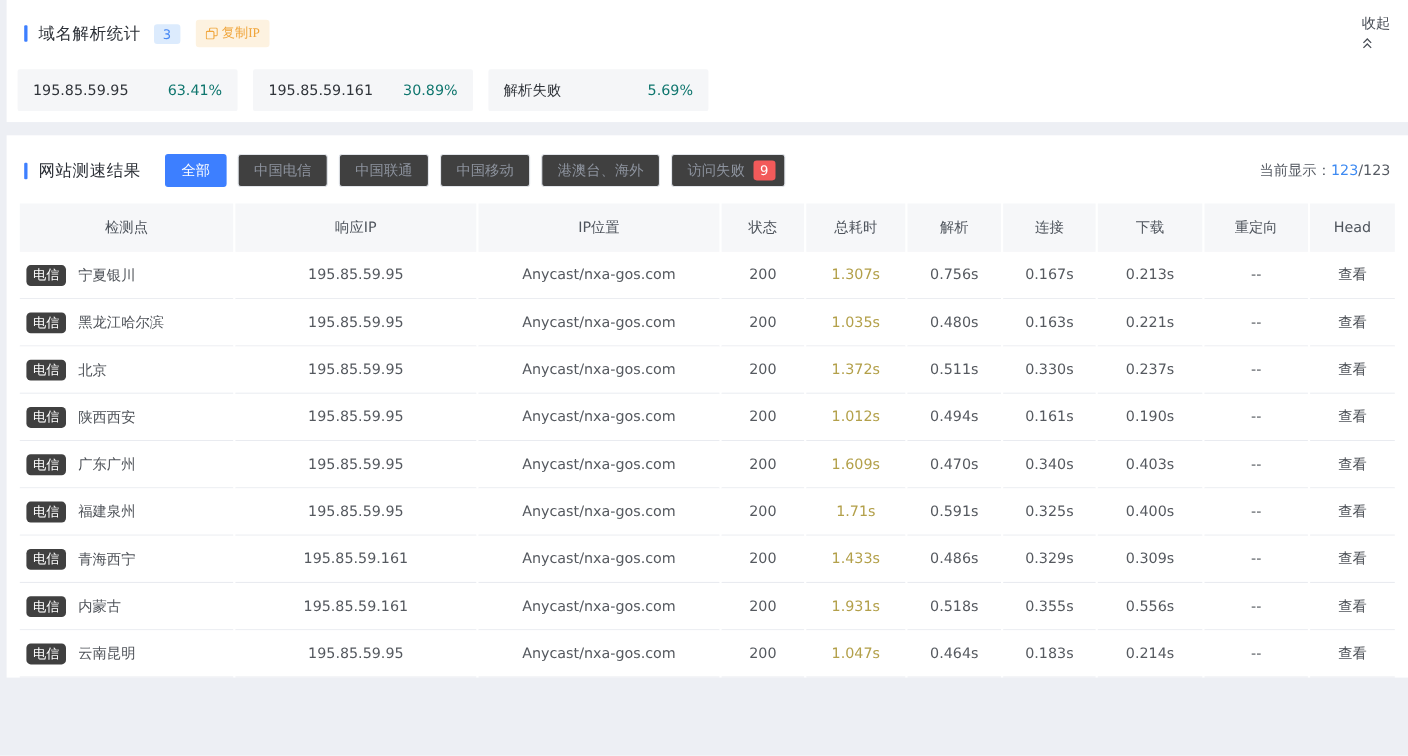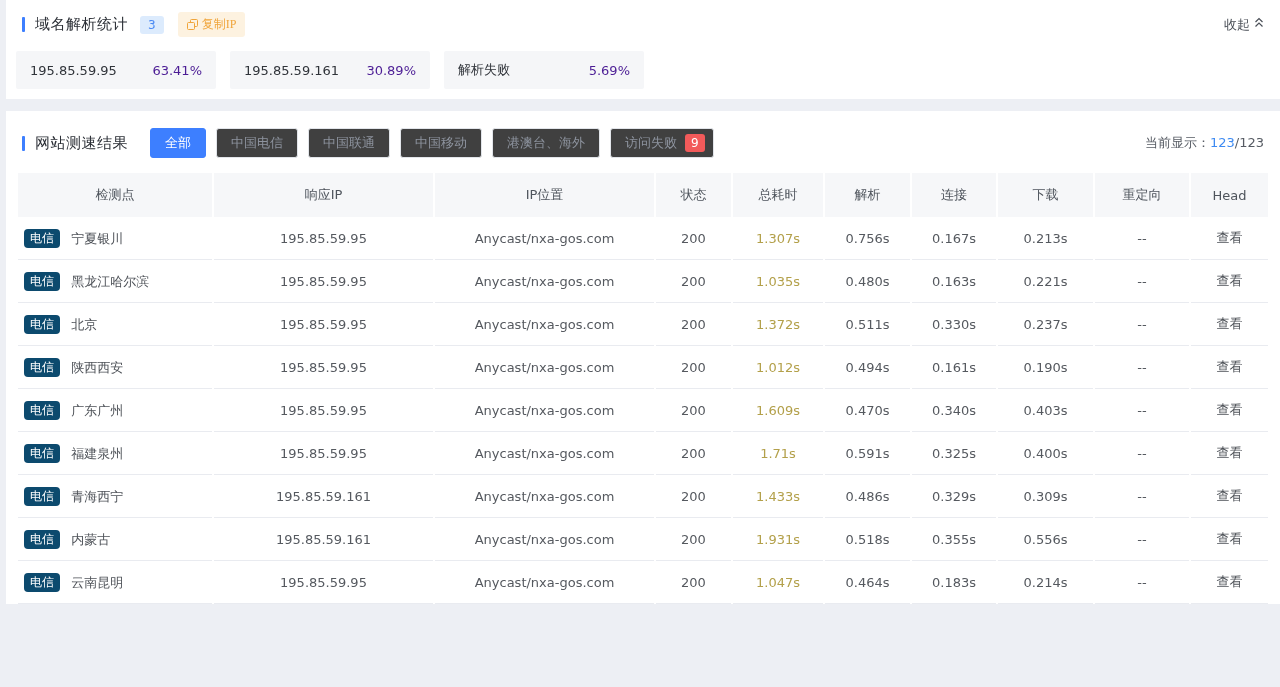--- a/index.html
+++ b/index.html
@@ -13,46 +13,46 @@
   .card-top { padding-bottom:10px; }
 
   
   .panel-header { display:flex; align-items:center; justify-content:space-between; padding:12px 16px 10px 16px; }
   .title-wrap { display:flex; align-items:center; }
   .title-bar { display:inline-block; width:3px; height:15px; background:#3d7fff; border-radius:1px; margin-right:10px; }
   .panel-title { font-size:15px; font-weight:normal; color:#2b2f36; letter-spacing:.5px; }
   .count-badge { background:#dcebfd; color:#4a8af4; font-size:12px; padding:2px 8px; border-radius:3px; margin-left:12px; }
   .copy-ip-btn { display:inline-flex; align-items:center; gap:4px; background:#fdf2e0; color:#f0a53b; border:none; font-size:12px; padding:4px 9px; border-radius:3px; margin-left:14px; cursor:pointer; font-family:Liberation Serif, serif; }
   .copy-ip-btn svg { display:block; }
-  .collapse-btn { display:flex; align-items:flex-start; gap:4px; color:#4a4f57; font-size:13px; cursor:pointer; }
+  .collapse-btn { display:flex; align-items:flex-start; gap:4px; color:#4a4f57; font-size:13px; cursor:pointer;flex-direction:column; }
 
   
   .stats-row { display:flex; gap:14px; margin:4px 10px 0 10px; }
   .stat-cell { flex:0 0 200px; display:flex; justify-content:space-between; align-items:center; background:#f5f6f8; padding:10px 14px; border-radius:2px; }
   .stat-label { color:#30343a; }
-  .stat-percent { color:#4c1d95; }
+  .stat-percent { color:#0f766e; }
 
   
   .card-gap { height:12px; }
 
   
   .filter-row { display:flex; align-items:center; padding:17px 16px 15px 16px; }
   .filters { display:flex; align-items:center; gap:10px; margin-left:22px; flex:1; }
   .filter-btn { position:relative; display:inline-flex; align-items:center; background:#404040; border:1px solid #e2e5ea; color:#8d939e; font-size:13px; padding:5px 14px; border-radius:3px; cursor:pointer; font-family:inherit; }
   .filter-btn.active { background:#3d7fff; border-color:#3d7fff; color:#fff; }
   .fail-badge { background:#f25a5a; color:#fff; font-size:12px; padding:2px 6px; border-radius:3px; margin-left:8px; margin-right:-6px; }
   .display-count { color:#565b63; font-size:13px; white-space:nowrap; }
   .display-count .cur { color:#3d8af2; }
 
   
   table { table-layout:fixed; width:1254px; margin:0 10px; border-collapse:separate; border-spacing:2px 0; }
   th { background:#f6f7f9; color:#4e545c; font-weight:normal; font-size:13px; height:44px; text-align:center; }
   td { height:43px; text-align:center; color:#55595f; font-size:13px; border-bottom:1px solid #e9ebf0; background:#fff; }
   td.col-node { text-align:left; padding-left:6px; }
-  .isp-badge { display:inline-block; background:#0c4a6e; color:#fff; font-size:12px; line-height:17px; padding:1px 6px; border-radius:4px; margin-right:7px; vertical-align:middle; }
+  .isp-badge { display:inline-block; background:#404040; color:#fff; font-size:12px; line-height:17px; padding:1px 6px; border-radius:4px; margin-right:7px; vertical-align:middle; }
   .node-name { vertical-align:middle; color:#4e5258; }
   td.total { color:#b3a04a; }
   td.head-link { color:#4e5258; cursor:pointer; }
 </style>
 </head>
 <body>
 
 <div class="card card-top">
   <div class="panel-header">
     <div class="title-wrap">

